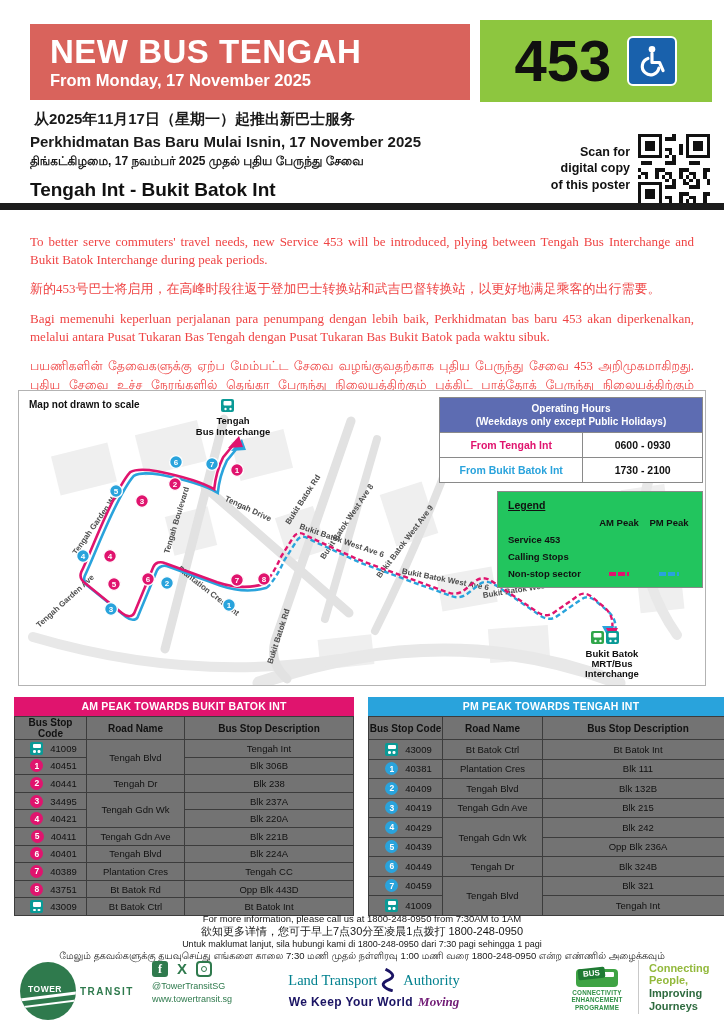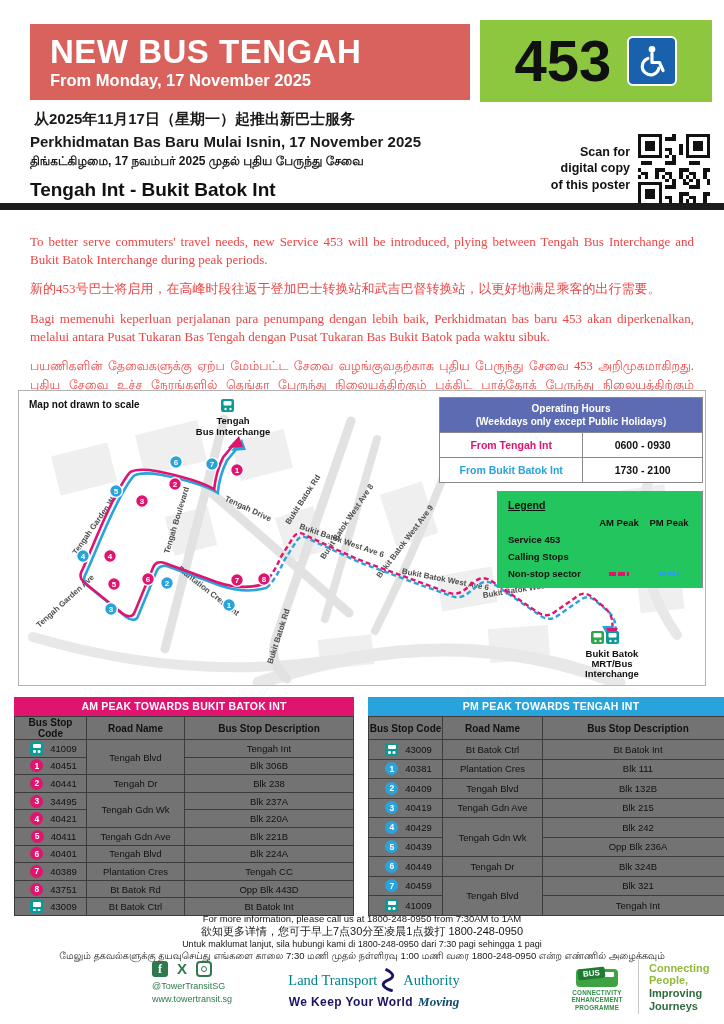--- a/index.html
+++ b/index.html
@@ -87,21 +87,21 @@
   .ic-fb{width:16px;height:16px;background:#2F7A4D;border-radius:3px;color:#fff;font-weight:bold;font-size:12px;display:flex;align-items:center;justify-content:center;font-family:"Liberation Serif",serif;}
   .ic-x{font-size:15px;font-weight:bold;color:#2F7A4D;line-height:16px;}
   .ic-ig{width:12px;height:12px;border:2px solid #2F7A4D;border-radius:4px;position:relative;}
   .ic-ig::before{content:"";position:absolute;left:3px;top:3px;width:6px;height:6px;border:1.5px solid #2F7A4D;border-radius:50%;box-sizing:border-box;}
   .soc-handle,.soc-site{font-size:9px;margin-top:3px;}
 
   .logo-lta{position:absolute;left:284px;top:968px;width:180px;text-align:center;}
   .lta-row1{display:flex;align-items:center;justify-content:center;gap:4px;font-family:"Liberation Serif",serif;color:#00808E;font-size:14.5px;}
   .lta-row2{margin-top:2px;display:flex;align-items:center;justify-content:center;gap:5px;}
   .lta-tag1{font-size:12px;font-weight:bold;color:#1B1464;letter-spacing:.4px;}
-  .lta-tag2{font-size:13px;font-weight:bold;font-style:italic;color:#0c4a6e;font-family:"Liberation Serif",serif;}
+  .lta-tag2{font-size:13px;font-weight:bold;font-style:italic;color:#701a75;font-family:"Liberation Serif",serif;}
 
   .logo-bcep{position:absolute;left:566px;top:960px;display:flex;gap:10px;align-items:center;}
   .bcep-art{width:62px;text-align:center;position:relative;}
   .bcep-bus{position:relative;width:42px;height:18px;background:#3FA344;border-radius:4px;margin:6px auto 2px;}
   .bcep-bus::before{content:"";position:absolute;left:4px;right:4px;top:3px;height:5px;background:#fff;border-radius:1px;}
   .bcep-flag{position:absolute;left:2px;top:-1px;background:#1F7A33;color:#fff;font-size:8px;font-weight:bold;padding:1px 5px;transform:rotate(-6deg);border-radius:2px;}
   .bcep-lines{font-size:6.3px;font-weight:bold;color:#2F8F46;line-height:1.2;letter-spacing:.2px;}
   .bcep-div{width:1px;height:54px;background:#c9c9c9;}
   .bcep-tag{font-size:11px;font-weight:bold;line-height:1.15;text-align:left;}
   .tagl{color:#93B93C;} .tagd{color:#2E6B3F;}
@@ -568,20 +568,25 @@
     </table>
   </div>
 
   <div class="info">
     <div class="i1">For more information, please call us at 1800-248-0950 from 7:30AM to 1AM</div>
     <div class="i2">欲知更多详情，您可于早上7点30分至凌晨1点拨打 1800-248-0950</div>
     <div class="i3">Untuk maklumat lanjut, sila hubungi kami di 1800-248-0950 dari 7:30 pagi sehingga 1 pagi</div>
     <div class="i4">மேலும் தகவல்களுக்கு தயவுசெய்து எங்களை காலை 7:30 மணி முதல் நள்ளிரவு 1:00 மணி வரை 1800-248-0950 என்ற எண்ணில் அழைக்கவும்</div>
   </div>
 
+  <div class="logo-tt">
+    <div class="tt-circle"></div>
+    <div class="tt-tower">TOWER</div>
+    <div class="tt-transit">TRANSIT</div>
+  </div>
   <div class="logo-social">
     <div class="soc-row">
       <span class="ic-fb">f</span>
       <span class="ic-x">X</span>
       <span class="ic-ig"></span>
     </div>
     <div class="soc-handle">@TowerTransitSG</div>
     <div class="soc-site">www.towertransit.sg</div>
   </div>
   <div class="logo-lta">

